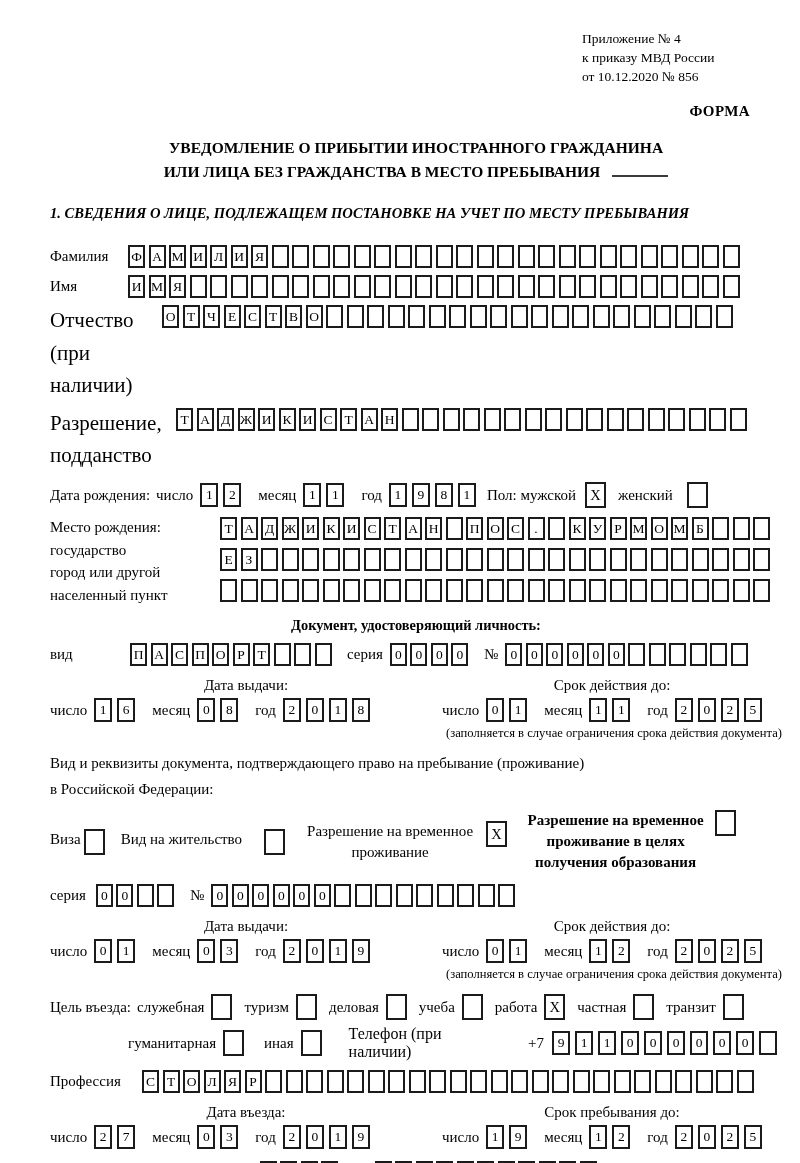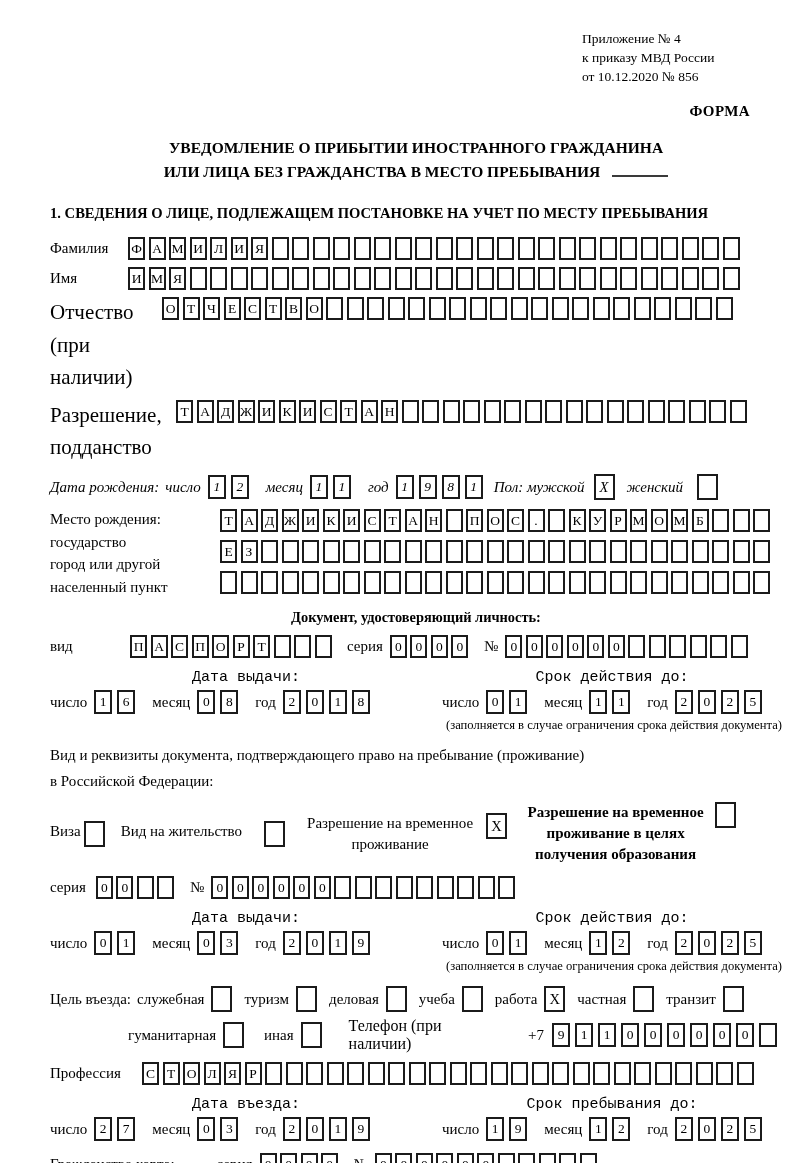--- a/index.html
+++ b/index.html
@@ -8,21 +8,21 @@
 
   .appendix{display:flex;justify-content:flex-end;}
   .appendix-inner{width:200px;font-size:13.5px;line-height:1.4;}
   .appendix-inner .ed{font-size:12.8px;margin-top:3px;line-height:1.35;}
 
   .form-label{text-align:right;padding-right:32px;font-weight:bold;font-size:15px;margin-top:16px;letter-spacing:.4px;}
 
   .title{text-align:center;font-weight:bold;font-size:15.5px;line-height:1.6;margin-top:16px;}
   .title-underline{display:inline-block;width:56px;border-bottom:2px solid #3a3a3a;height:.95em;margin-left:8px;}
 
-  .sec-title{font-weight:bold;font-size:14.6px;margin:20px 0 14px 0;}
+  .sec-title{font-weight:bold;font-size:14.6px;margin:20px 0 22px 0;font-style:italic;}
 
   .frow{display:flex;align-items:center;margin:5px 0;}
   .frow.top{align-items:flex-start;}
   .flabel{flex-shrink:0;font-size:15px;}
   .lbl2{font-size:21px;line-height:1.55;}
   .w78{width:78px;} .w112{width:112px;} .w126{width:126px;} .w80{width:80px;}
 
   .cells{white-space:nowrap;display:flex;}
   .cell{box-sizing:border-box;display:inline-block;width:17px;height:23px;border:2px solid #1b1b1b;
         margin:1px 3.5px 1px 0;text-align:center;font-size:13.5px;line-height:19px;flex-shrink:0;}
@@ -35,21 +35,21 @@
   .dl.first{margin-left:6px;}
 
   .bp-labels{width:170px;flex-shrink:0;font-size:15px;line-height:1.5;}
   .bp-rows .cells{margin-bottom:6px;}
 
   .doc-header{text-align:center;font-weight:bold;font-size:14.4px;margin:8px 0 8px 0;}
 
   .dpair{display:flex;margin-top:10px;align-items:flex-start;}
   .dpair .left{width:392px;flex-shrink:0;}
   .dpair .right{flex:1;}
-  .group-title{text-align:center;font-size:15px;margin-bottom:3px;font-family:Liberation Mono, monospace;}
+  .group-title{text-align:center;font-size:15px;margin-bottom:3px;}
   .date-row{display:flex;align-items:center;}
   .note{font-size:12.6px;text-align:right;margin-top:3px;}
 
   .intro{font-size:15px;line-height:1.7;margin-top:10px;}
 
   .opt-row{display:flex;align-items:center;margin:8px 0 6px 0;}
   .opt{display:flex;align-items:flex-start;margin-right:16px;}
   .opt:last-child{margin-right:0;}
   .opt-label{font-size:15px;line-height:1.4;}
   .opt-label.center{text-align:center;}
@@ -229,21 +229,21 @@
         <span class="cell"></span>
         <span class="cell"></span>
         <span class="cell"></span>
         <span class="cell"></span>
         <span class="cell"></span>
         <span class="cell"></span>
         <span class="cell"></span>
       </div>
   </div>
 
-  <div class="frow dates" style="margin-top:10px;font-style:italic;">
+  <div class="frow dates" style="margin-top:10px;">
     <span class="flabel">Дата рождения:</span>
     <span class="dl first">число</span>
     <span class="cells">
         <span class="cell">1</span>
         <span class="cell">2</span>
       </span>
     <span class="dl">месяц</span>
     <span class="cells">
         <span class="cell">1</span>
         <span class="cell">1</span>

